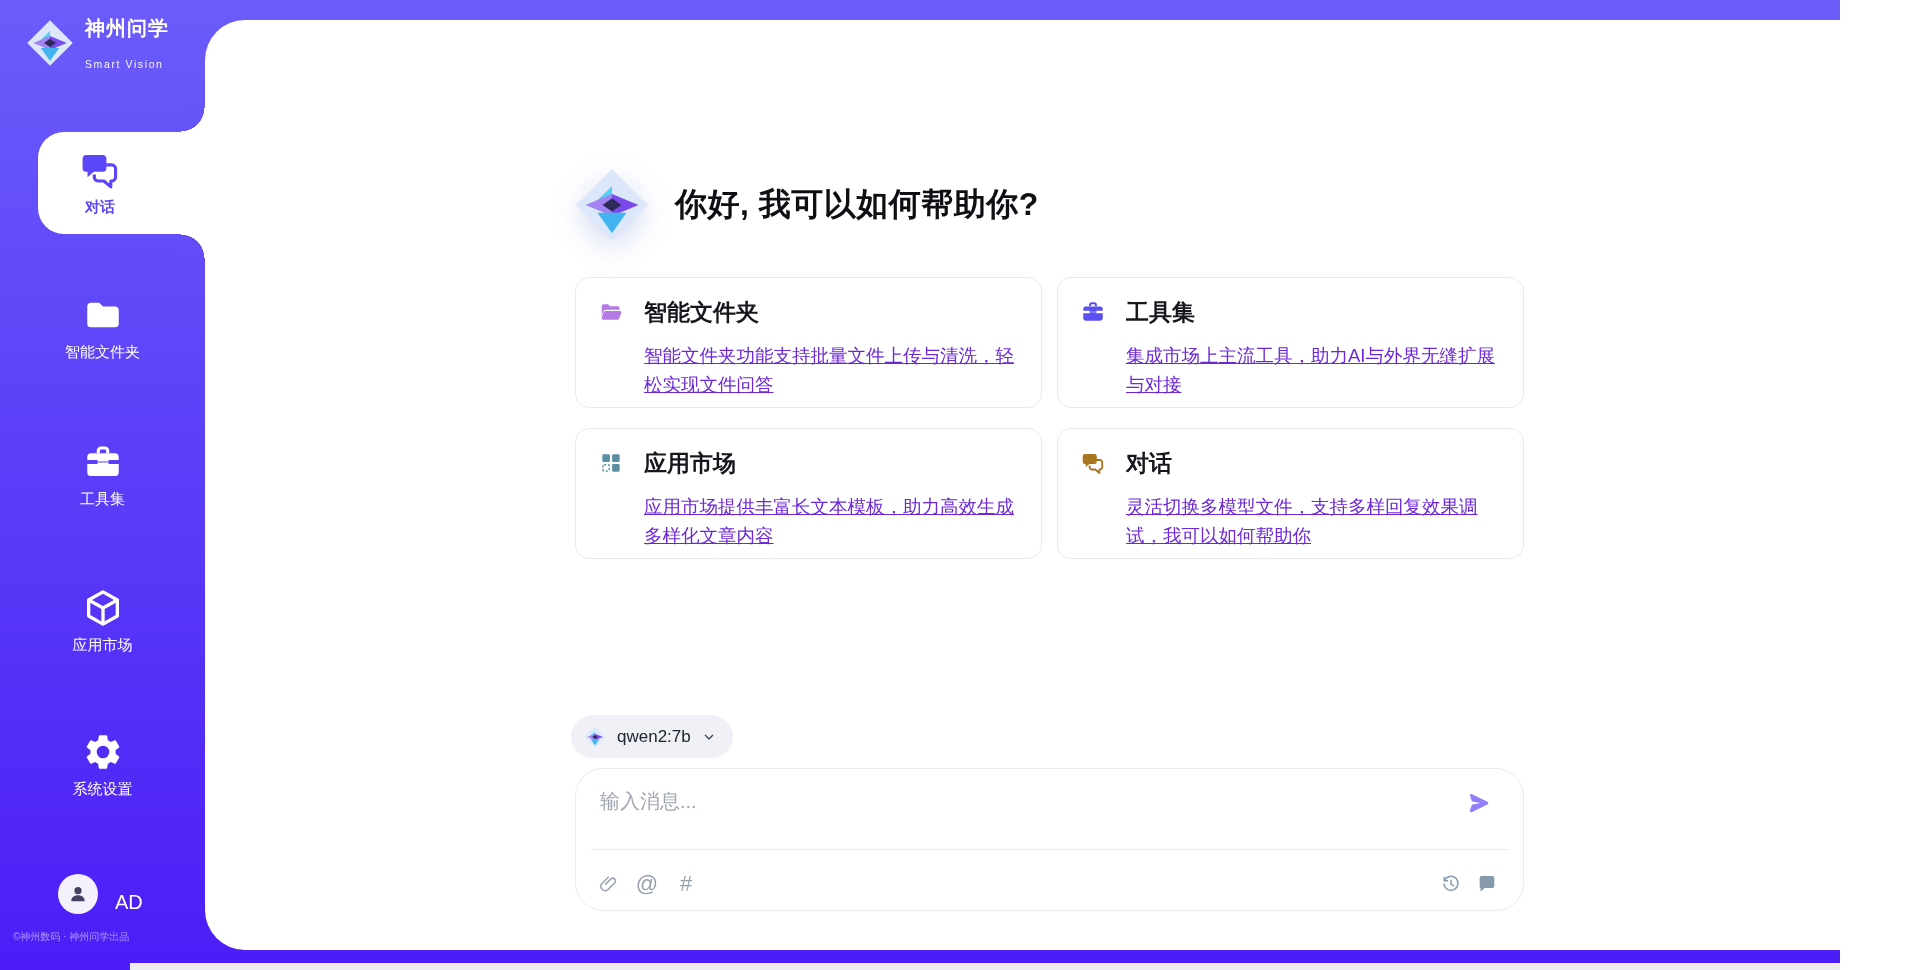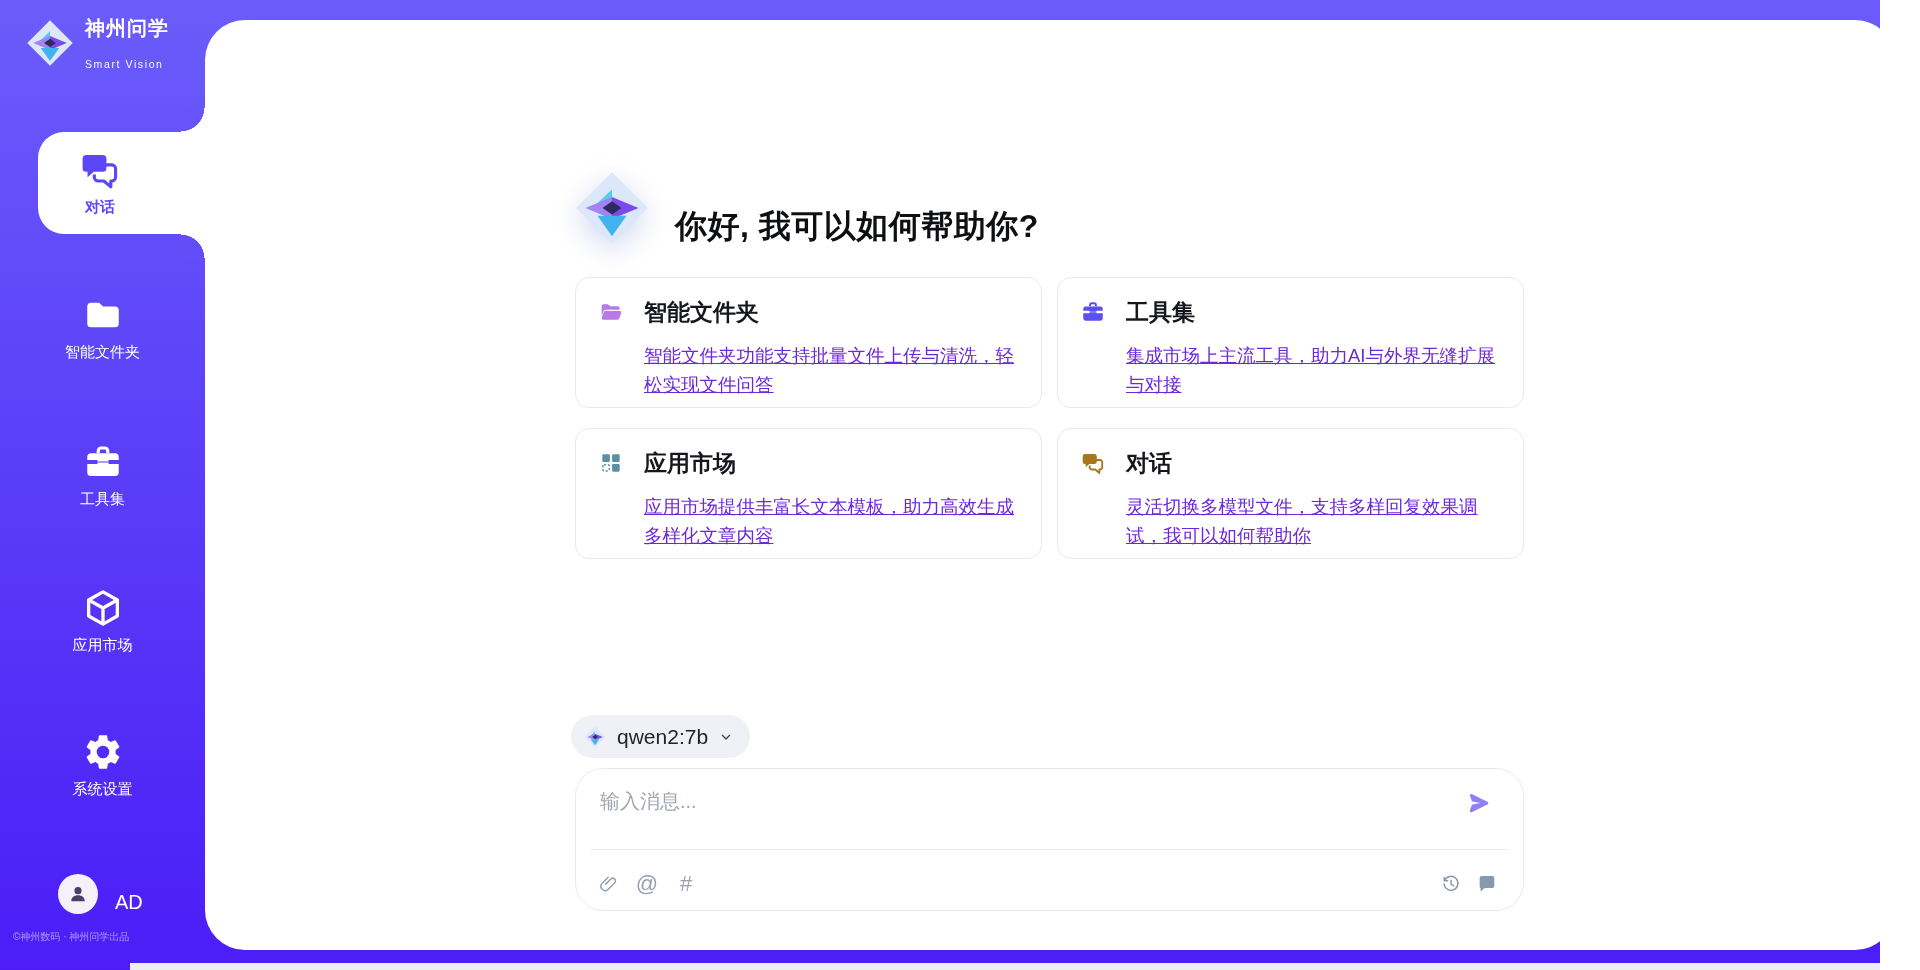--- a/index.html
+++ b/index.html
@@ -1,18 +1,18 @@
 <!DOCTYPE html>
 <html><head>
 <meta charset="utf-8">
 <style>
   html,body{margin:0;padding:0;}
   body{font-family:"Liberation Sans","DejaVu Sans",sans-serif;}
   .page{position:relative;width:1840px;height:970px;overflow:hidden;
-        background:linear-gradient(180deg,#6b5cfa 0%,#5a3df8 50%,#4c1df7 100%);padding-left:40px;}
+        background:linear-gradient(180deg,#6b5cfa 0%,#5a3df8 50%,#4c1df7 100%);}
 
   
   .panel{position:absolute;left:205px;top:20px;width:1690px;height:930px;
          background:#ffffff;border-radius:40px;}
 
   
   .sidebar{position:absolute;left:0;top:0;width:205px;height:100%;}
   .logo{position:absolute;left:24px;top:16px;display:flex;align-items:center;gap:9px;}
   .brand-name{color:#fff;font-size:20px;font-weight:700;letter-spacing:1px;line-height:24px;}
   .brand-tagline{color:rgba(255,255,255,.95);font-size:10.5px;letter-spacing:1.6px;margin-top:18px;}
@@ -32,39 +32,39 @@
 
   .user{position:absolute;left:58px;top:874px;display:flex;align-items:center;gap:17px;cursor:pointer;}
   .avatar{width:40px;height:40px;border-radius:50%;background:#f4f1fb;display:flex;
           align-items:center;justify-content:center;}
   .avatar svg{width:26px;height:26px;color:#474064;}
   .user-initials{color:#fff;font-size:20px;font-weight:400;margin-top:16px;}
   .side-footer{position:absolute;left:13px;top:930px;color:rgba(255,255,255,.5);
                font-size:10px;white-space:nowrap;}
 
   
-  .greeting{position:absolute;left:366px;top:141px;display:flex;align-items:flex-end;gap:22px;height:88px;}
+  .greeting{position:absolute;left:366px;top:141px;display:flex;align-items:center;gap:22px;height:88px;}
   .greeting svg{width:82px;height:82px;filter:drop-shadow(0 8px 14px rgba(110,130,210,.30));}
   .greeting h1{margin:0;font-size:32px;font-weight:700;color:#0e0f13;letter-spacing:.5px;}
 
   
   .cards{position:absolute;left:370px;top:257px;display:grid;
          grid-template-columns:467px 467px;grid-auto-rows:131px;gap:20px 15px;}
   .card{box-sizing:border-box;background:#fff;border:1px solid #e9eaef;border-radius:14px;
         padding:20px 10px 0 22px;cursor:pointer;}
   .card-head{display:flex;align-items:center;gap:20px;height:28px;}
   .card-head svg{width:26px;height:26px;flex:0 0 26px;}
   .card-head h3{margin:0;font-size:23px;font-weight:700;color:#15171c;}
   .card-desc{margin:15px 0 0 46px;font-size:18.5px;line-height:29px;color:#6d28d9;text-decoration:underline;}
 
   
   .chip{position:absolute;left:366px;top:695px;height:43px;border-radius:22px;background:#f0f1f7;
         display:inline-flex;align-items:center;gap:10px;padding:0 16px 0 12px;cursor:pointer;}
   .chip svg.mini{width:24px;height:24px;}
-  .chip .model{font-size:21px;color:#20242c;}
+  .chip .model{font-size:17px;color:#20242c;}
   .chip svg.chev{width:16px;height:16px;color:#3f4450;}
 
   
   .composer{position:absolute;left:370px;top:748px;width:949px;height:143px;box-sizing:border-box;
             border:1px solid #e9ebf3;border-radius:28px;background:#fff;}
   .msg-input{position:absolute;left:22px;top:14px;width:840px;height:34px;border:none;outline:none;
              font-size:20px;color:#30343c;font-family:inherit;background:transparent;}
   .msg-input::placeholder{color:#a0a6b1;}
   .send{position:absolute;right:30px;top:20px;width:28px;height:28px;border:none;background:none;
         padding:0;color:#8f7ffa;cursor:pointer;}

